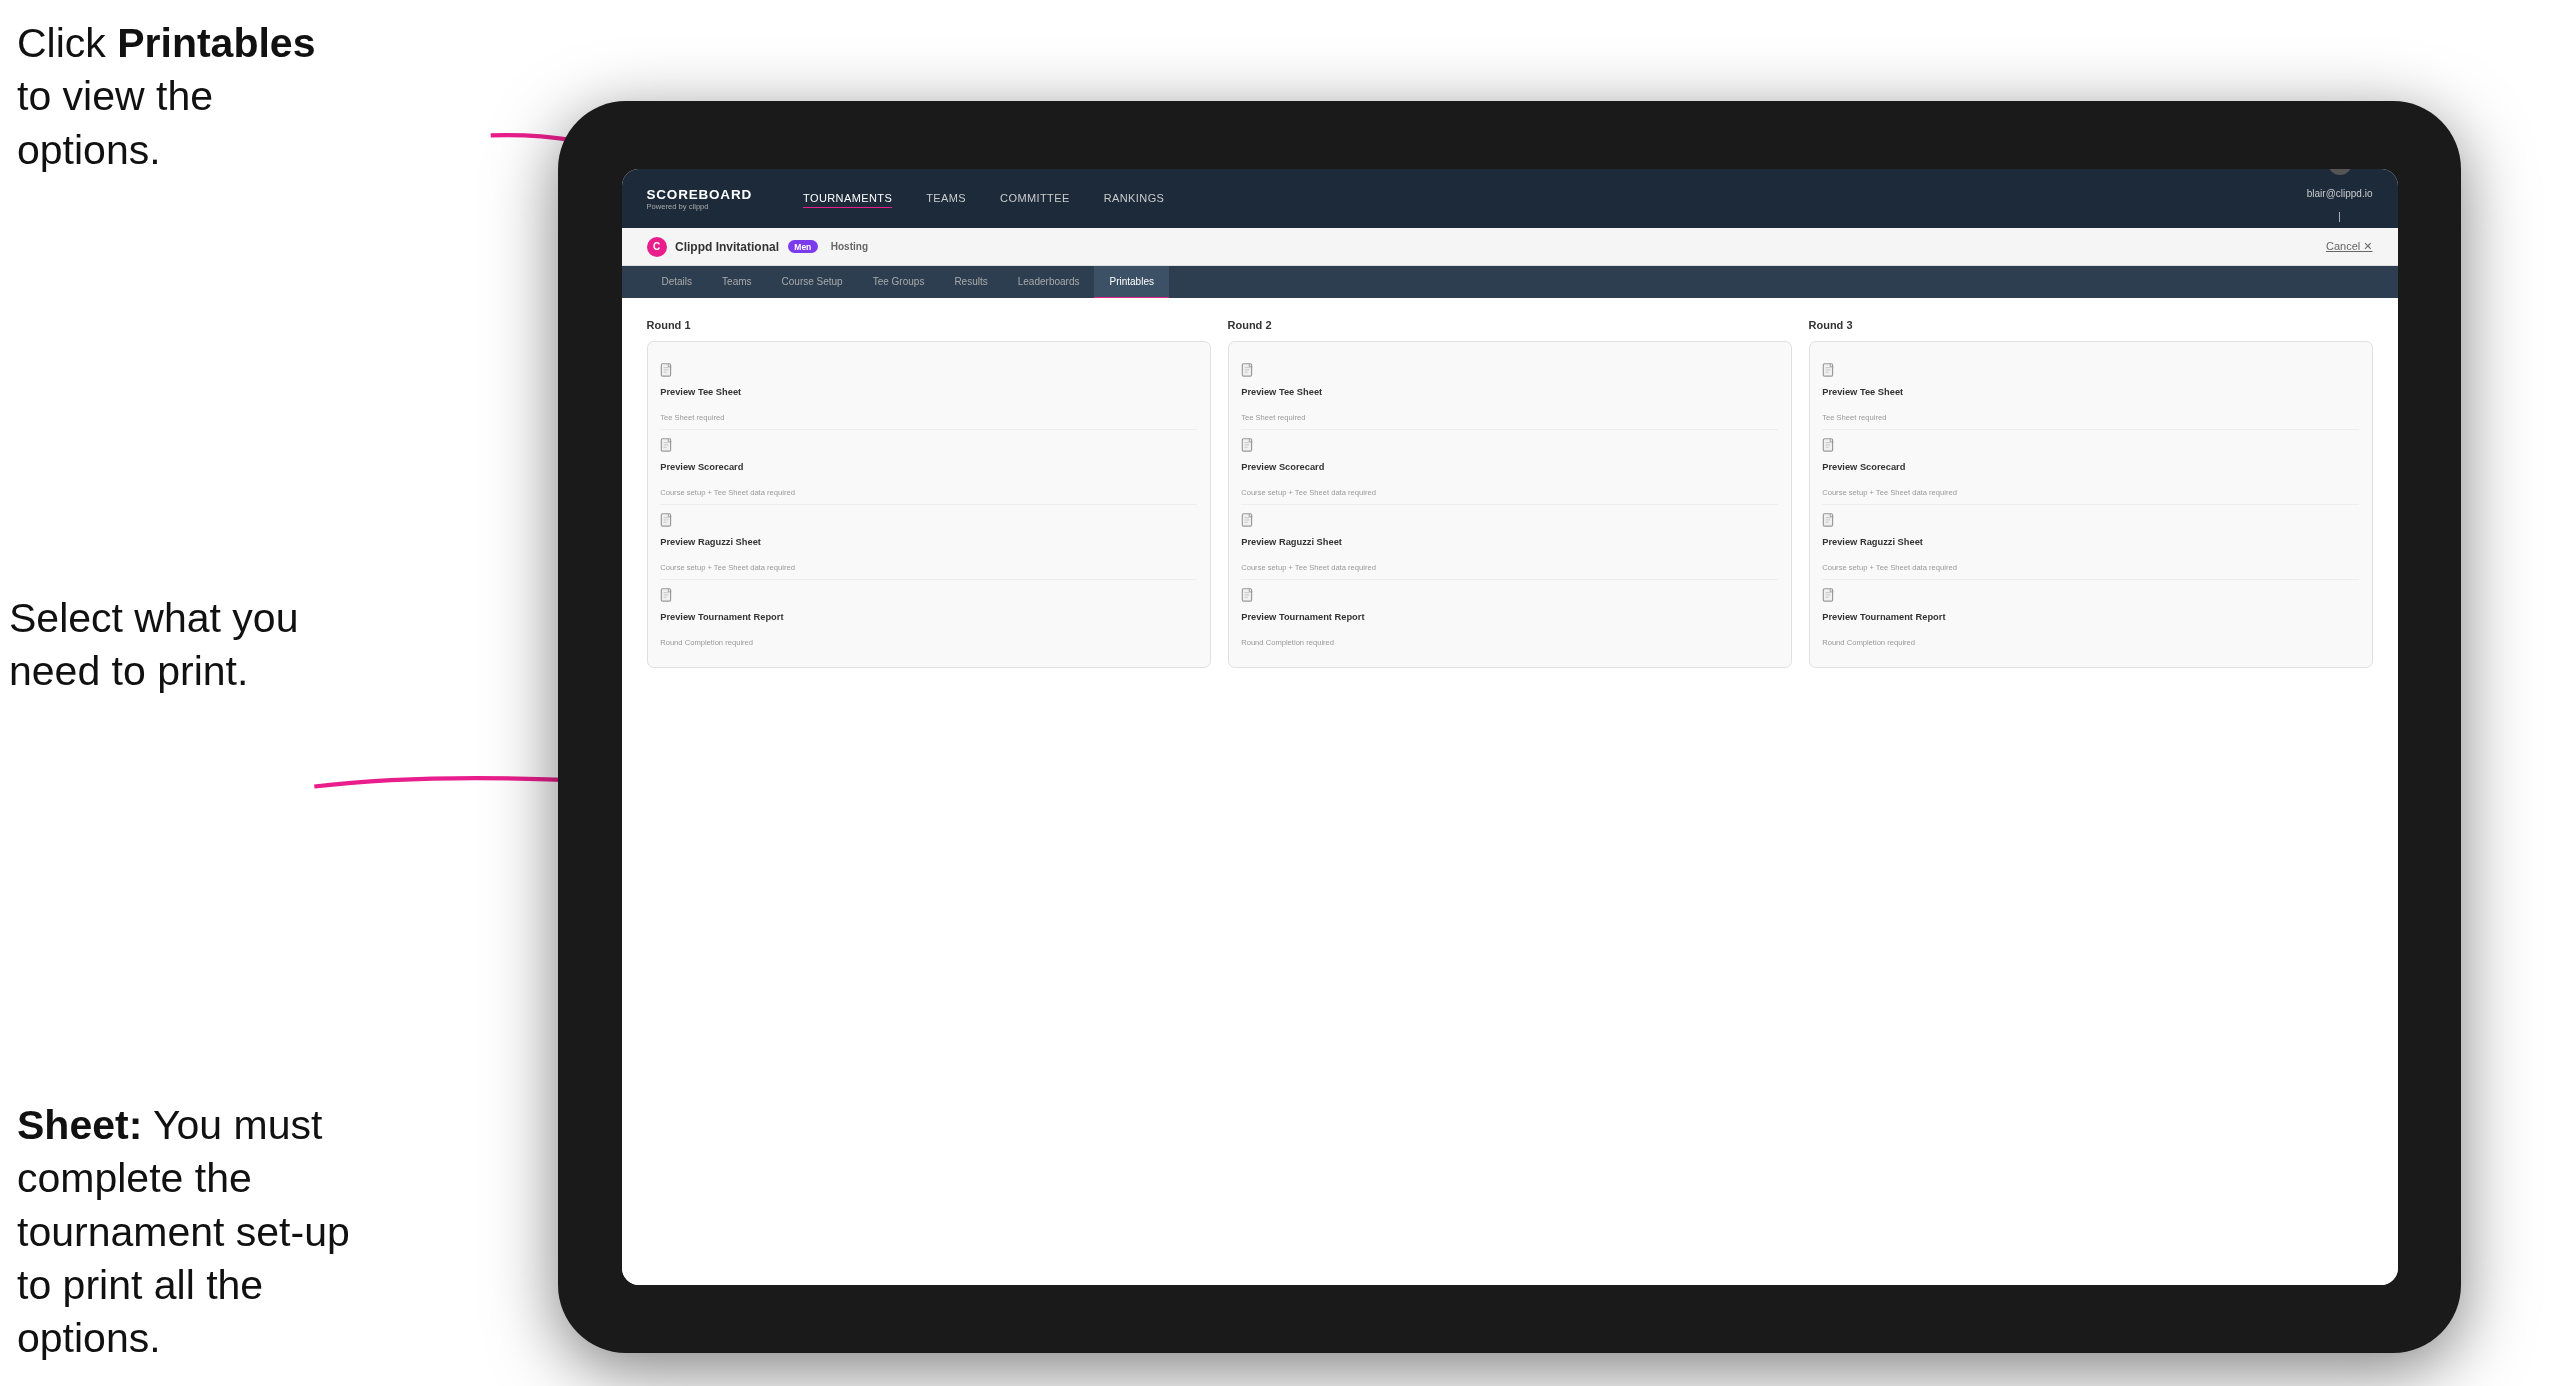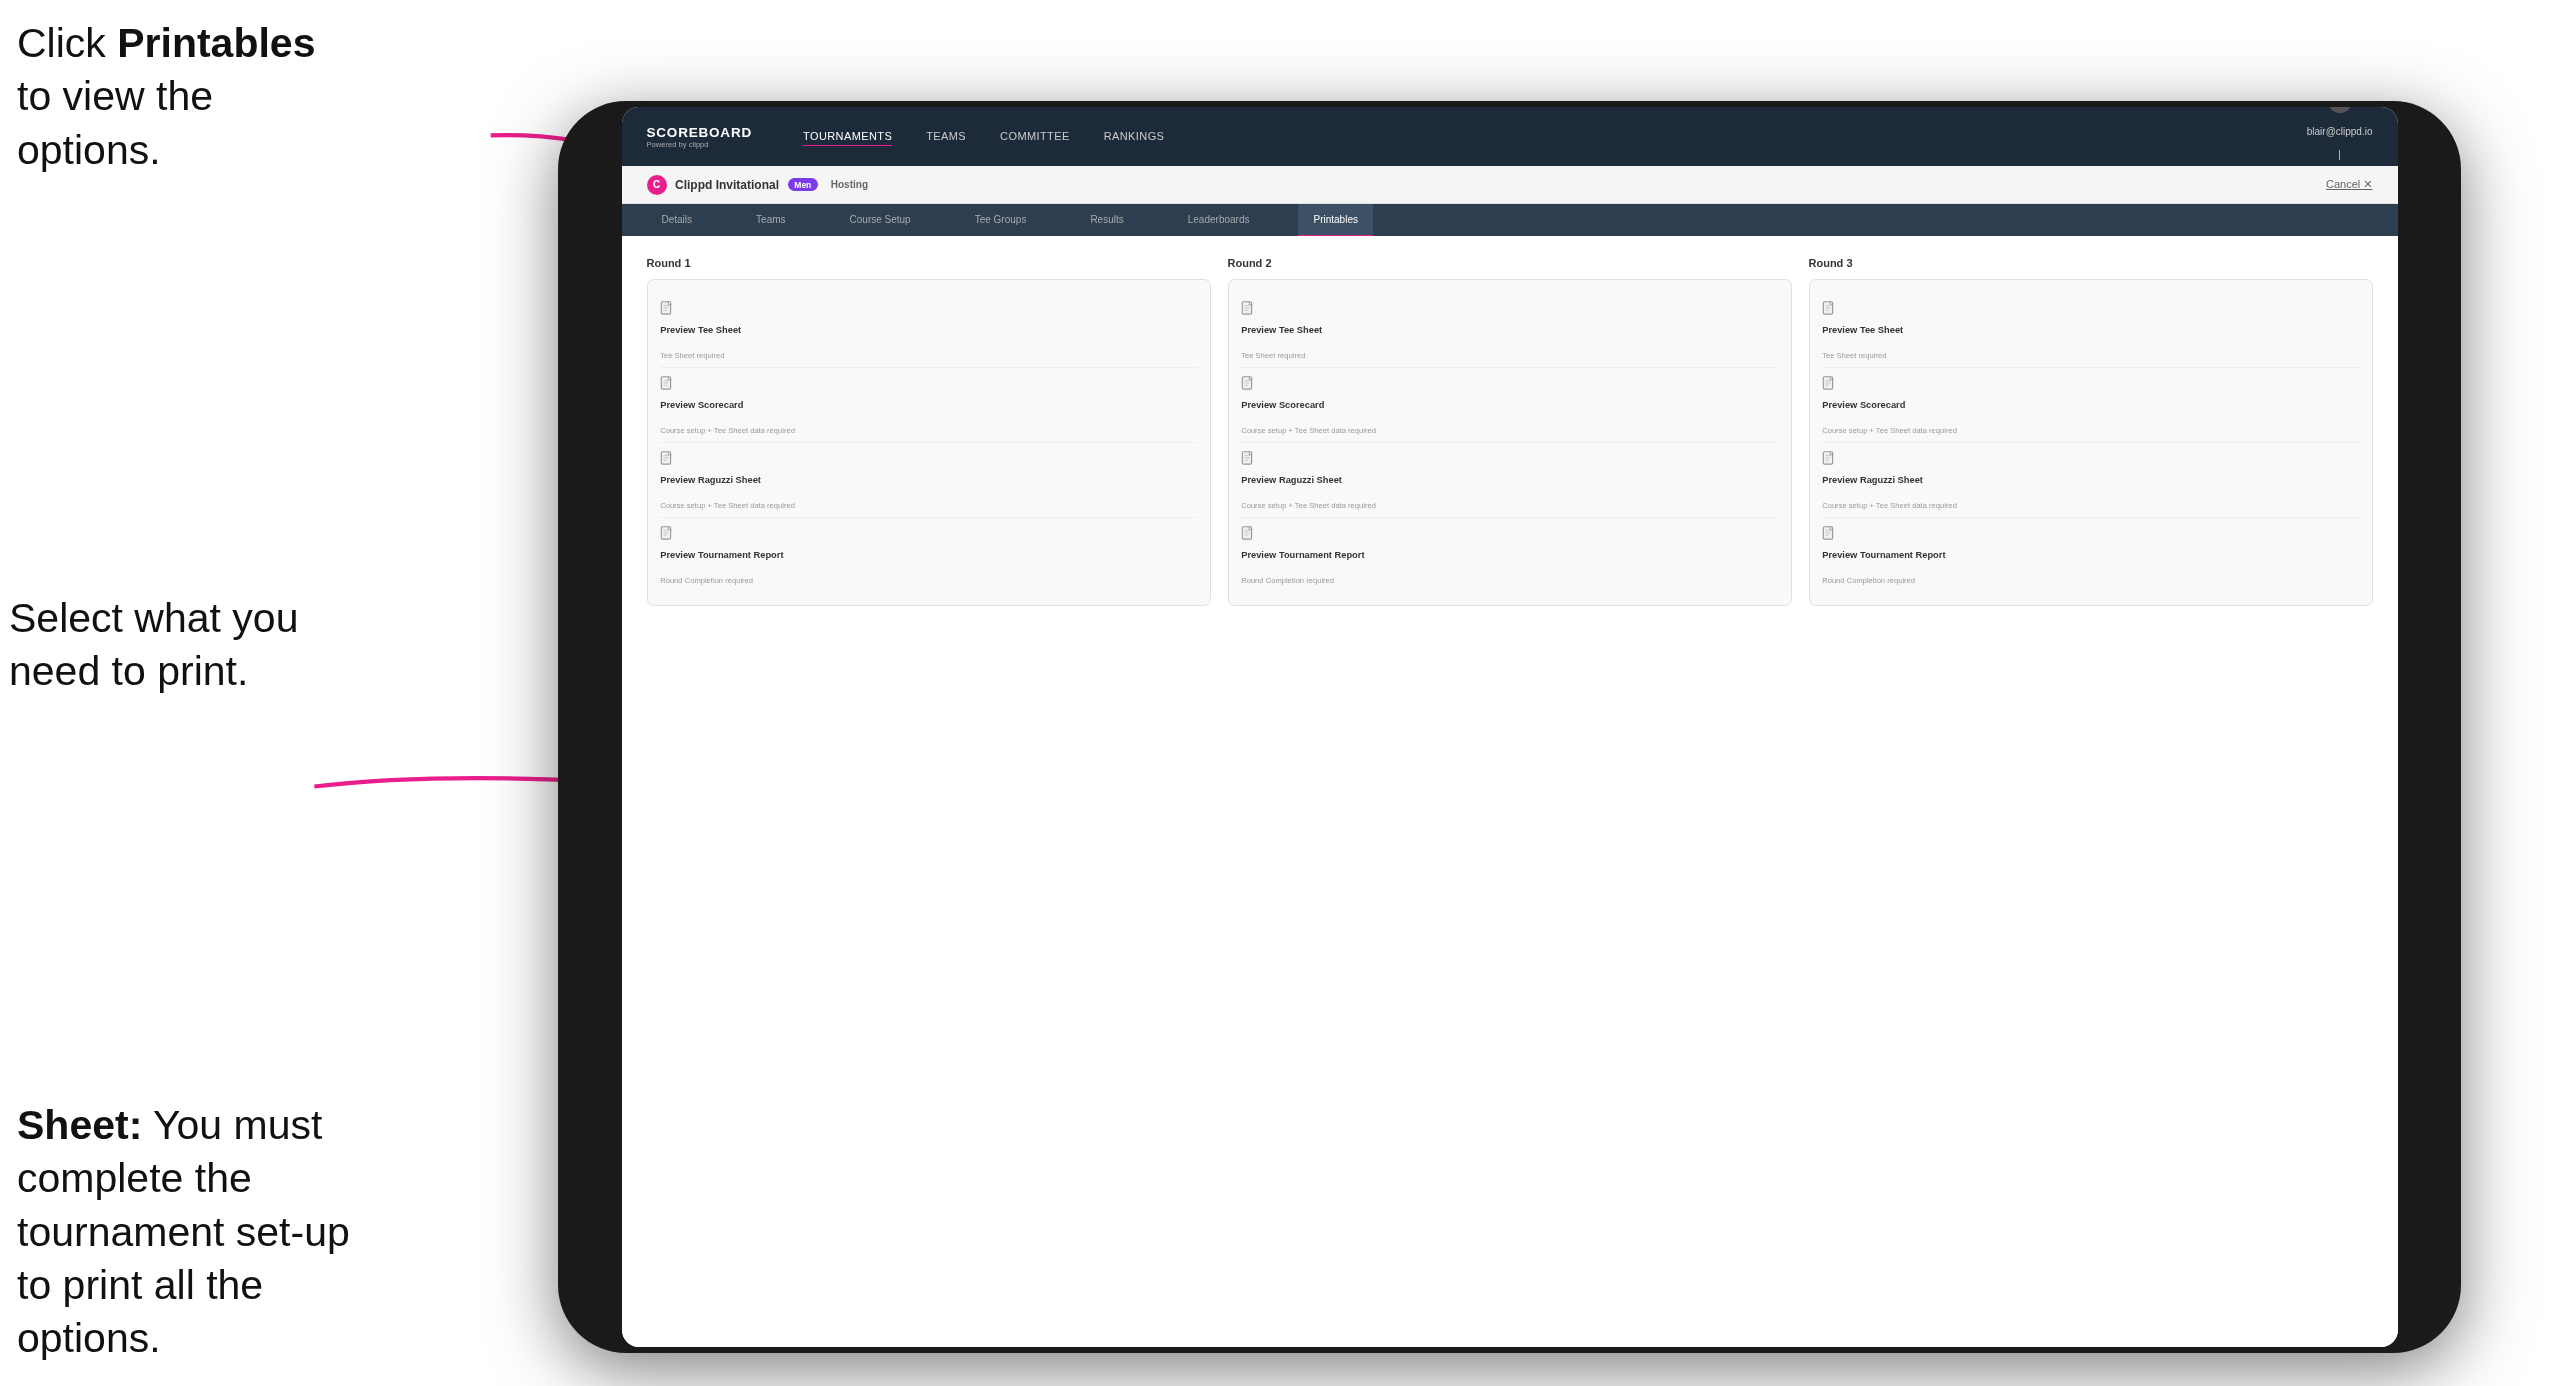--- a/index.html
+++ b/index.html
@@ -55,21 +55,21 @@
       background: #1a1a1a;
       border-radius: 68px;
       box-shadow: 0 17px 68px rgba(0,0,0,0.5);
       display: flex;
       align-items: center;
       justify-content: center;
     }
 
     .tablet-screen {
       width: 1776px;
-      height: 1240px;
+      height: 1116px;
       background: #fff;
       border-radius: 17px;
       overflow: hidden;
       display: flex;
       flex-direction: column;
     }
 
     
     .nav-bar {
       background: #1c2a3a;
@@ -176,21 +176,20 @@
       cursor: pointer;
       text-decoration: underline;
     }
 
     
     .tab-bar {
       background: #2c3e50;
       display: flex;
       padding: 0 25px;
       flex-shrink: 0;
-      gap: 34px;
     }
     .tab-item {
       padding: 10px 15px;
       font-size: 10px;
       color: #aaa;
       cursor: pointer;
       border-bottom: 1.7px solid transparent;
     }
     .tab-item.active {
       color: #fff;

